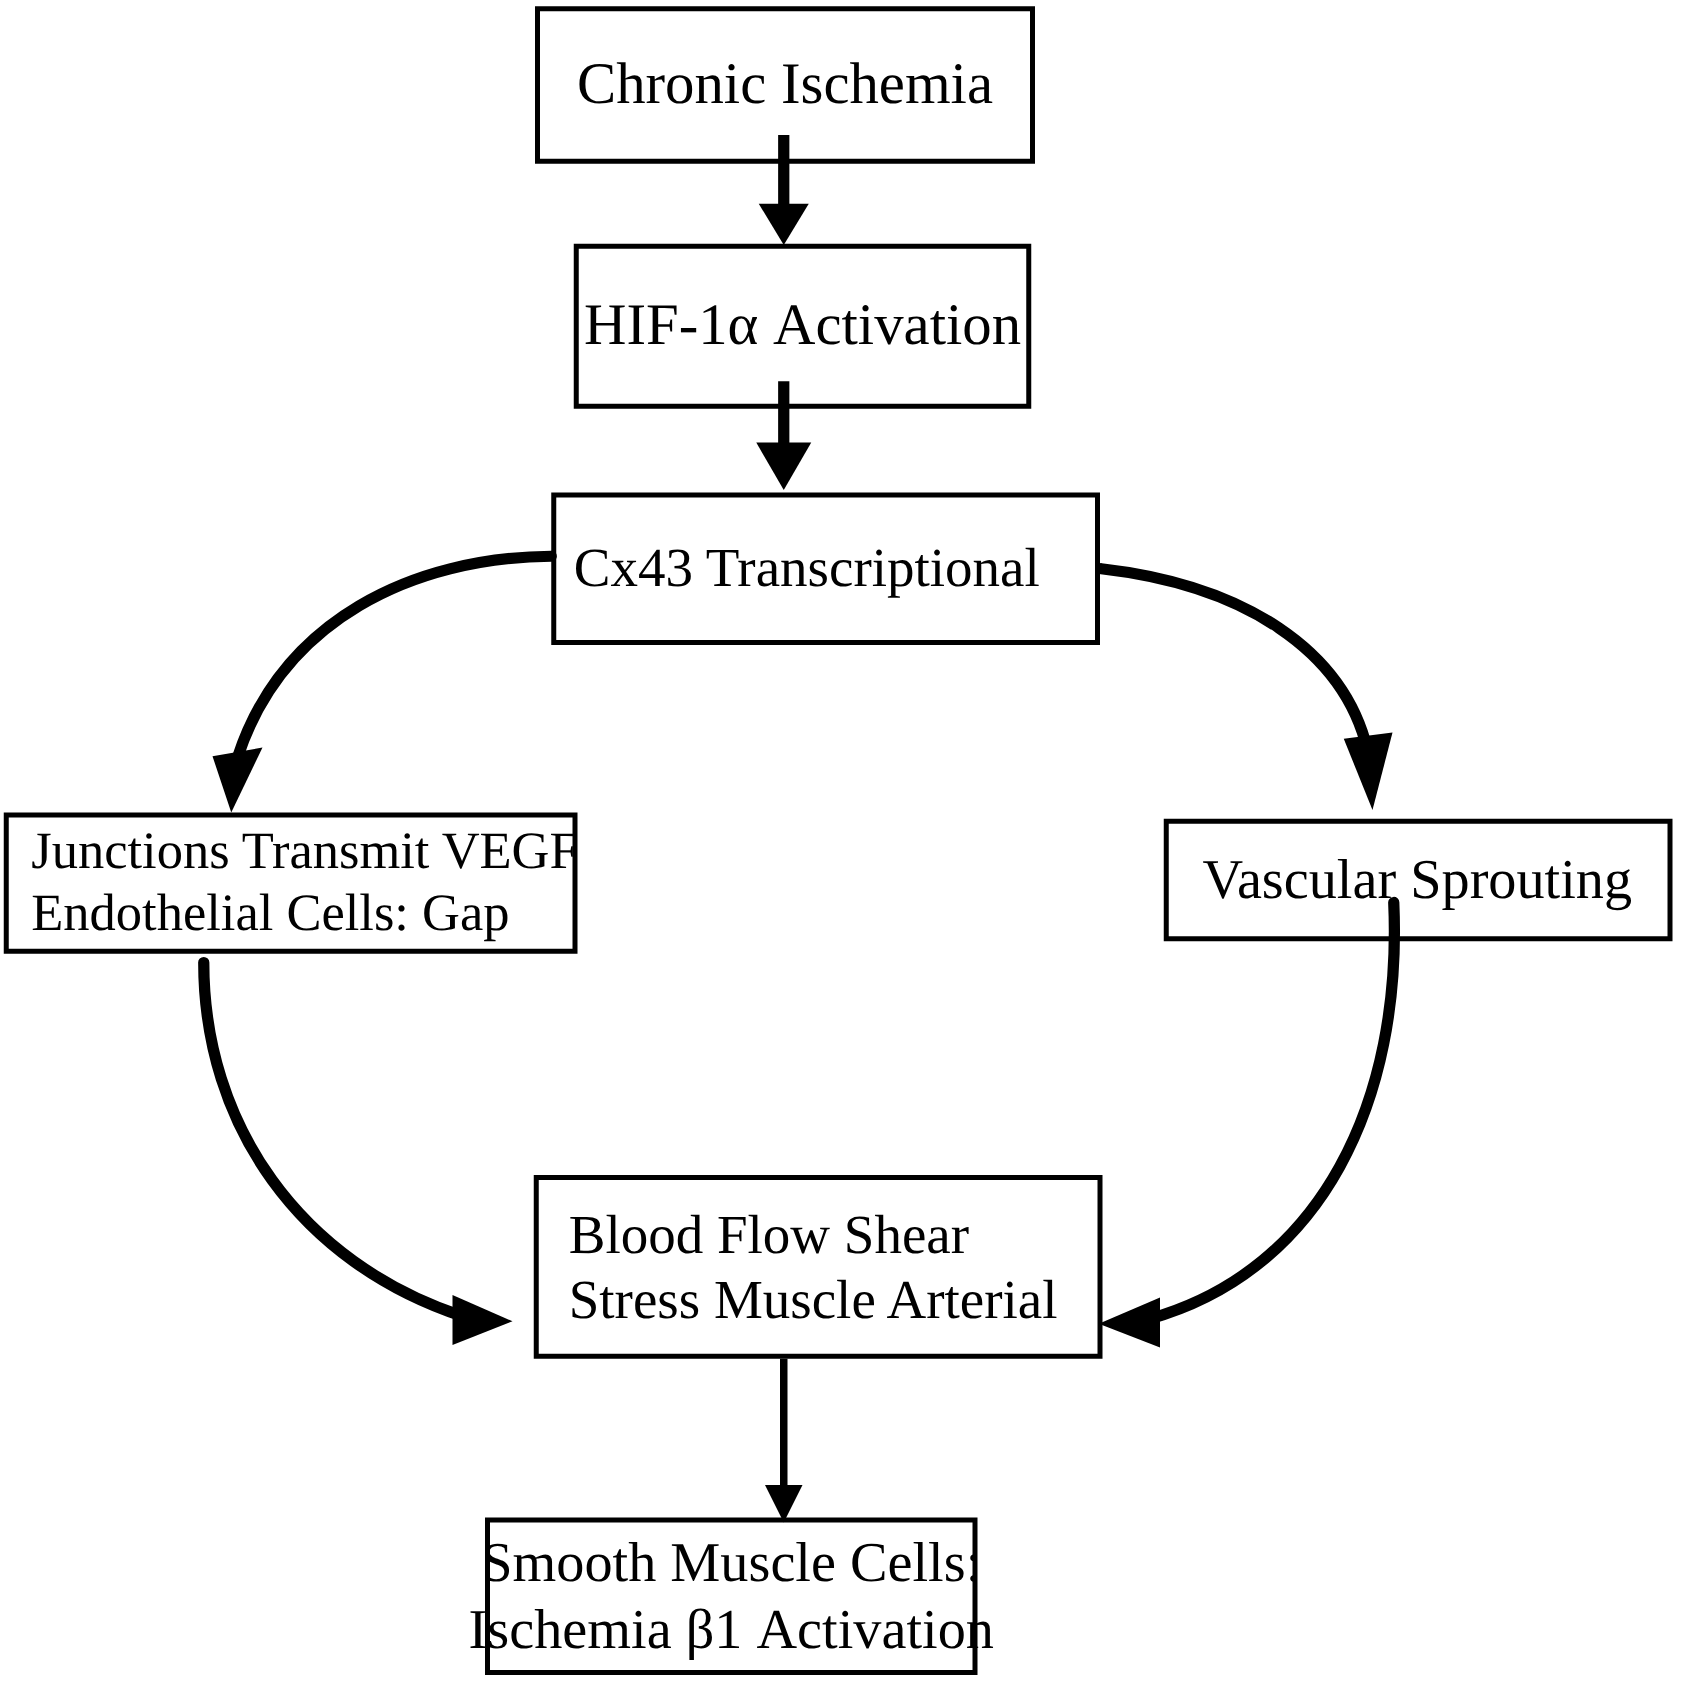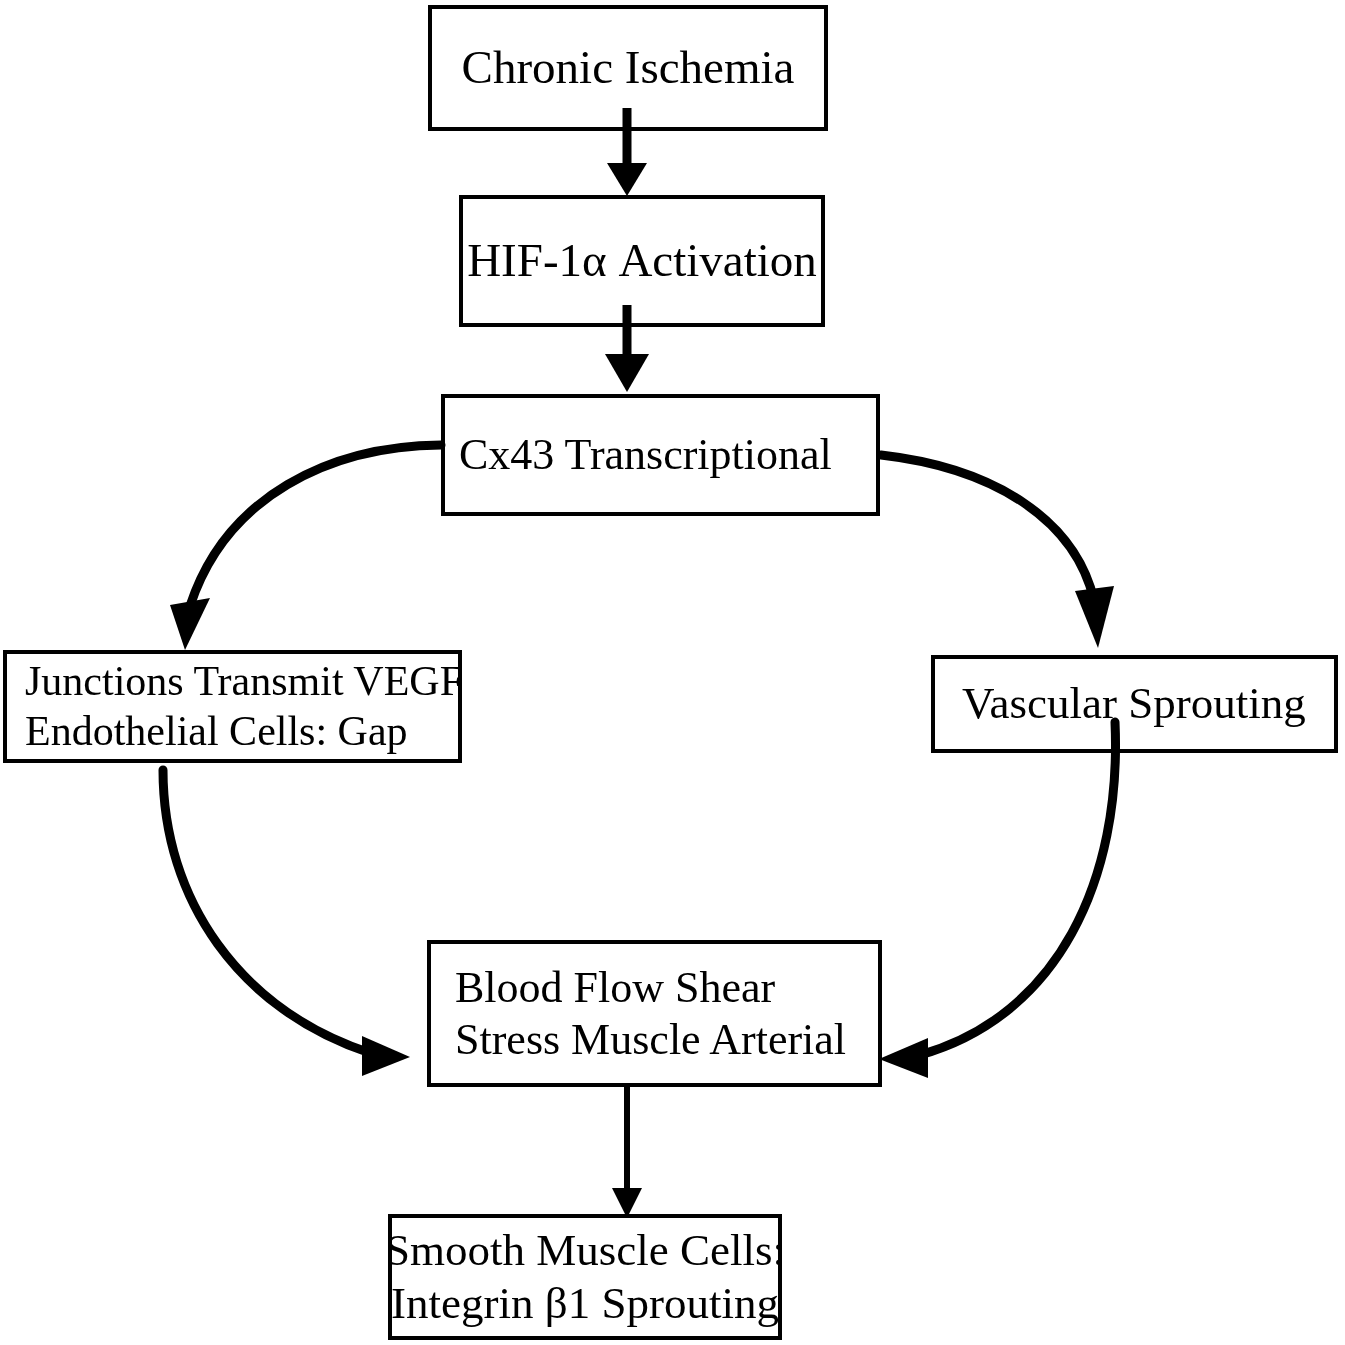--- a/index.html
+++ b/index.html
@@ -143,16 +143,16 @@
     <span class="line">Vascular Sprouting</span>
   </div>
 
   <div class="node leftal" id="node-blood-flow-shear">
     <span class="line">Blood Flow Shear</span>
     <span class="line">Stress Muscle Arterial</span>
   </div>
 
   <div class="node center" id="node-smooth-muscle-cells">
     <span class="line">Smooth Muscle Cells:</span>
-    <span class="line">Integrin β1 Sprouting</span>
+    <span class="line">Ischemia β1 Activation</span>
   </div>
 
 </div>
 
 </body></html>

